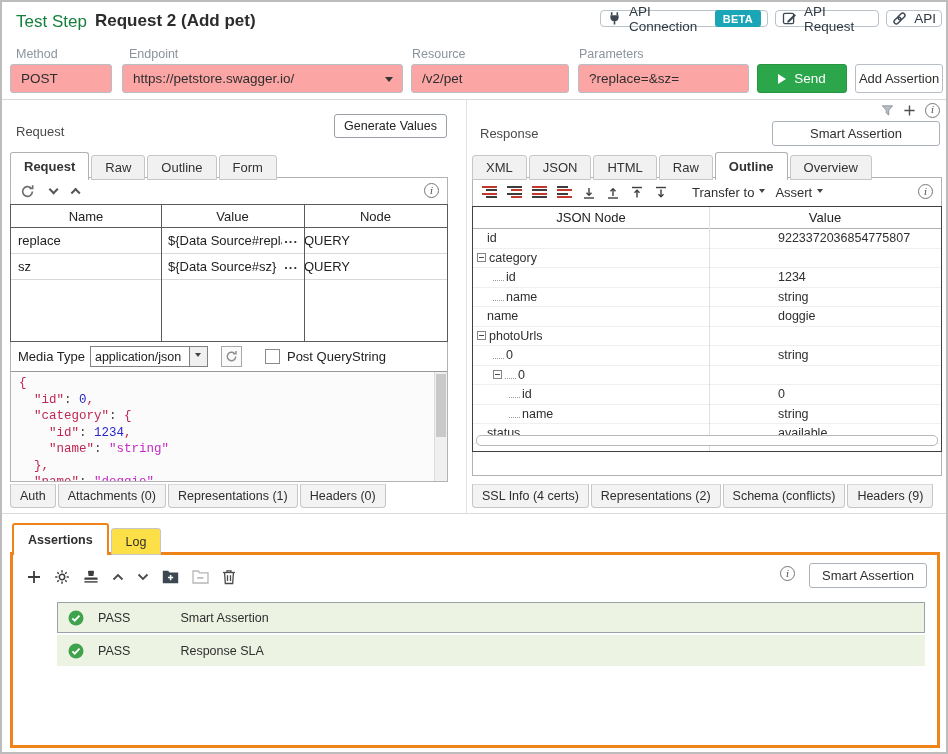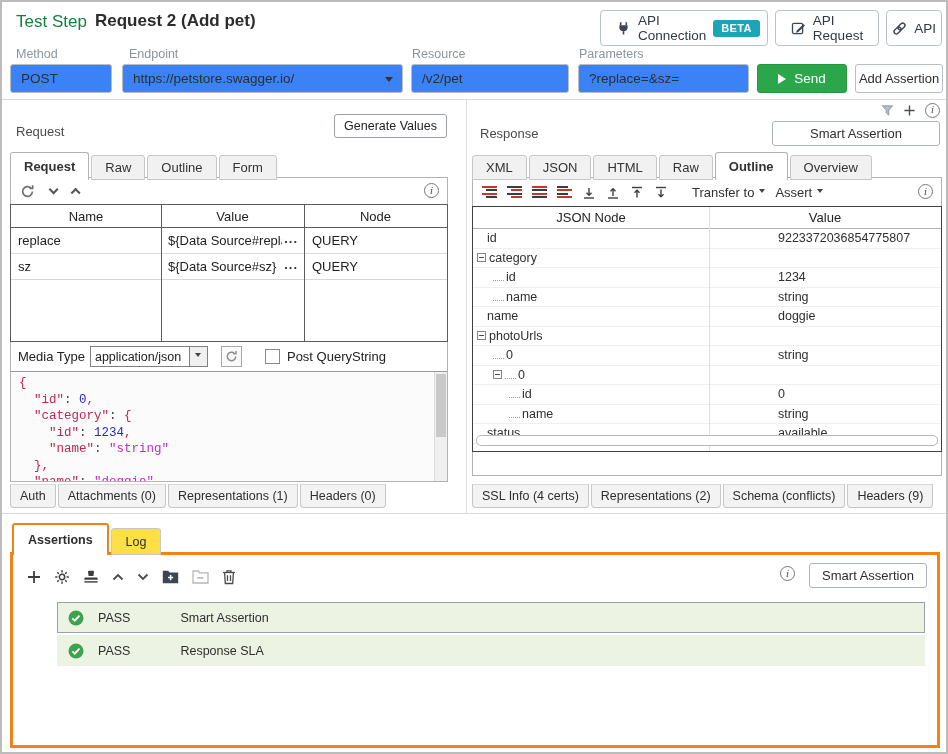--- a/index.html
+++ b/index.html
@@ -2,29 +2,29 @@
 <html><head>
 <meta charset="utf-8">
 <style>
   html,body{margin:0;padding:0;background:#eaeaea;}
   body{width:948px;height:754px;position:relative;font-family:"Liberation Sans","DejaVu Sans",sans-serif;color:#2e2e2e;}
   .window{position:absolute;left:0;top:0;width:944px;height:750px;border:2px solid #bcbcbc;background:#fff;overflow:hidden;}
 
   
   .ts-label{position:absolute;left:14px;top:10px;font-size:17px;color:#15803d;}
   .ts-title{position:absolute;left:93px;top:9px;font-size:17px;font-weight:700;color:#2c2c2c;}
-  .hbtn{position:absolute;top:8px;height:36px;border:1px solid #b9c1c9;border-radius:4px;background:#fff;display:flex;align-items:center;gap:7px;padding:0 15px;font-size:13.5px;color:#2f3a44;box-sizing:border-box;cursor:default;}
+  .hbtn{position:absolute;top:8px;height:17px;border:1px solid #b9c1c9;border-radius:4px;background:#fff;display:flex;align-items:center;gap:7px;padding:0 6px;font-size:13.5px;color:#2f3a44;box-sizing:border-box;cursor:default;}
   #btn-api-conn{left:598px;width:168px;}
   #btn-api-req{left:773px;width:104px;justify-content:center;}
   #btn-api{left:884px;width:56px;justify-content:center;}
   .beta{background:#1aa6b7;color:#fff;font-size:11px;font-weight:700;padding:2.5px 8px;border-radius:3px;letter-spacing:.3px;}
 
   
   .flabel{position:absolute;top:45px;font-size:12.5px;color:#8b949d;}
-  .ffield{position:absolute;top:62px;height:29px;border:1px solid #b7bec5;border-radius:3px;background:#3b82f6;box-sizing:border-box;font-size:13.5px;color:#2e2e2e;display:flex;align-items:center;padding:0 10px;}
+  .ffield{position:absolute;top:62px;height:29px;border:1px solid #b7bec5;border-radius:3px;background:#fca5a5;box-sizing:border-box;font-size:13.5px;color:#2e2e2e;display:flex;align-items:center;padding:0 10px;}
   .caret{width:0;height:0;border:4px solid transparent;border-top:5px solid #333;display:inline-block;}
   .caret.sm{border-width:3.5px;border-top-width:4.5px;border-top-color:#444;}
   #f-endpoint .caret{position:absolute;right:9px;top:12px;}
   #btn-send{position:absolute;left:755px;top:62px;width:90px;height:29px;background:#2ba64a;border:1px solid #27963f;border-radius:3px;color:#fff;font-size:13.5px;display:flex;align-items:center;justify-content:center;gap:8px;box-sizing:border-box;}
   .play{width:0;height:0;border-left:8px solid #fff;border-top:5px solid transparent;border-bottom:5px solid transparent;}
   #btn-addassert{position:absolute;left:853px;top:62px;width:88px;height:29px;border:1px solid #b7bec5;border-radius:3px;background:#fff;font-size:13px;display:flex;align-items:center;justify-content:center;box-sizing:border-box;}
 
   .hline1{position:absolute;left:0;right:0;top:97px;height:1px;background:#dbdbdb;}
   .vline{position:absolute;left:464px;top:98px;width:1px;height:413px;background:#e3e3e3;}
   .hline2{position:absolute;left:0;right:0;top:511px;height:1px;background:#dbdbdb;}
@@ -57,21 +57,21 @@
   .ptable{position:absolute;left:-1px;right:-1px;top:26px;height:138px;border:1px solid #5a5a5a;box-sizing:border-box;}
   .pt-h{display:flex;height:22px;border-bottom:1px solid #5a5a5a;align-items:center;font-size:13px;color:#222;}
   .pt-h span{text-align:center;}
   .pcol1{width:150px;}.pcol2{width:143px;}.pcol3{flex:1;}
   .colline{position:absolute;top:0;bottom:0;width:1px;background:#5a5a5a;}
   .pt-r{display:flex;height:25px;border-bottom:1px solid #d8d8d8;font-size:13px;color:#222;align-items:center;}
   .pt-r .pcol1{padding-left:7px;box-sizing:border-box;}
   .pt-r .pcol2{display:flex;align-items:center;box-sizing:border-box;padding-left:7px;}
   .pt-r .pcol2 .vtxt{flex:1;white-space:nowrap;overflow:hidden;}
   .more{color:#333;padding:0 6px 4px 2px;font-weight:700;letter-spacing:1px;}
-  .pt-r .pcol3{padding-left:8px;box-sizing:border-box;}
+  .pt-r .pcol3{padding-left:0;box-sizing:border-box;}
 
   .media-row{position:absolute;left:0;right:0;top:164px;height:30px;display:flex;align-items:center;padding-left:7px;box-sizing:border-box;border-bottom:1px solid #989898;font-size:13px;color:#222;}
   .msel{width:118px;height:21px;border:1px solid #808080;display:flex;align-items:center;box-sizing:border-box;margin-left:5px;position:relative;background:#fff;}
   .msel-txt{padding-left:4px;font-size:12.5px;white-space:nowrap;overflow:hidden;width:94px;}
   .msel-btn{position:absolute;right:0;top:0;bottom:0;width:17px;border-left:1px solid #808080;background:#f0f0f0;display:flex;align-items:center;justify-content:center;}
   .mrefresh{width:21px;height:21px;border:1px solid #a8a8a8;background:#fafafa;margin-left:13px;display:flex;align-items:center;justify-content:center;box-sizing:border-box;}
   .mcheck{width:13px;height:13px;border:1px solid #8a8a8a;background:#fff;margin-left:23px;}
   .mcb-label{margin-left:7px;}
 
   .editor{position:absolute;left:0;right:13px;top:194px;bottom:0;background:#fbfbfb;font-family:"Liberation Mono","DejaVu Sans Mono",monospace;font-size:12.5px;line-height:16.5px;overflow:hidden;padding:3px 0 0 8px;color:#444;}

